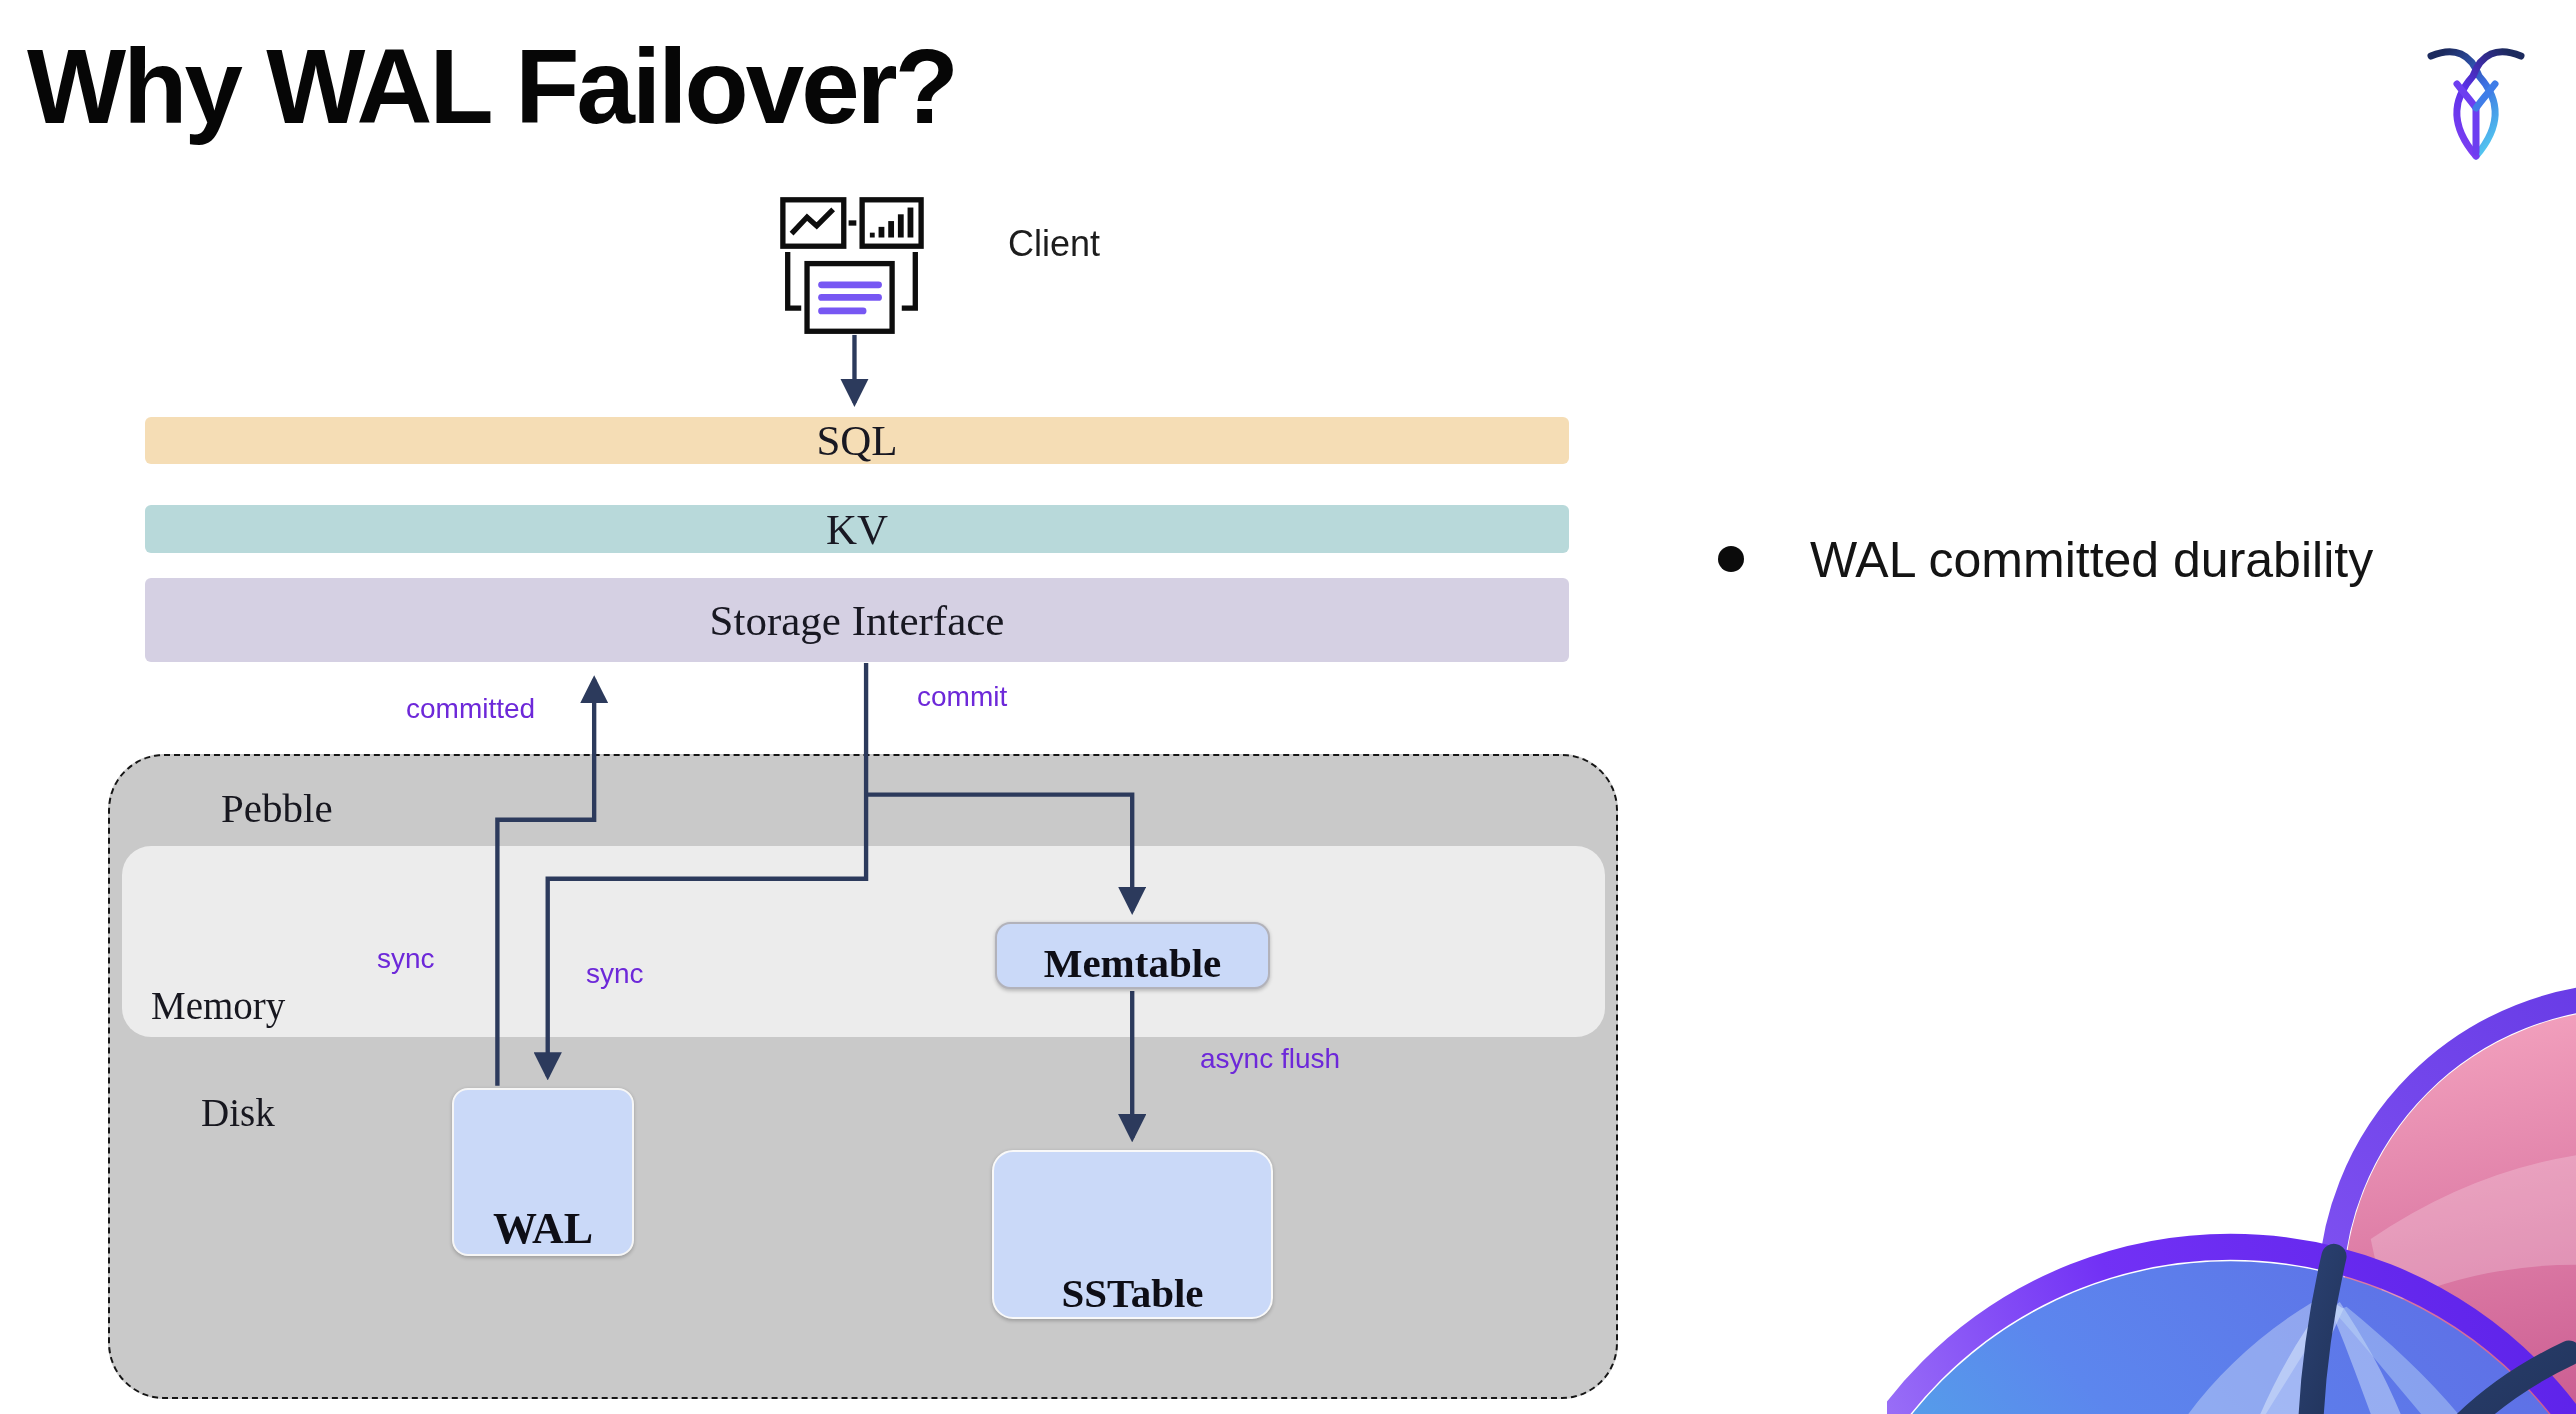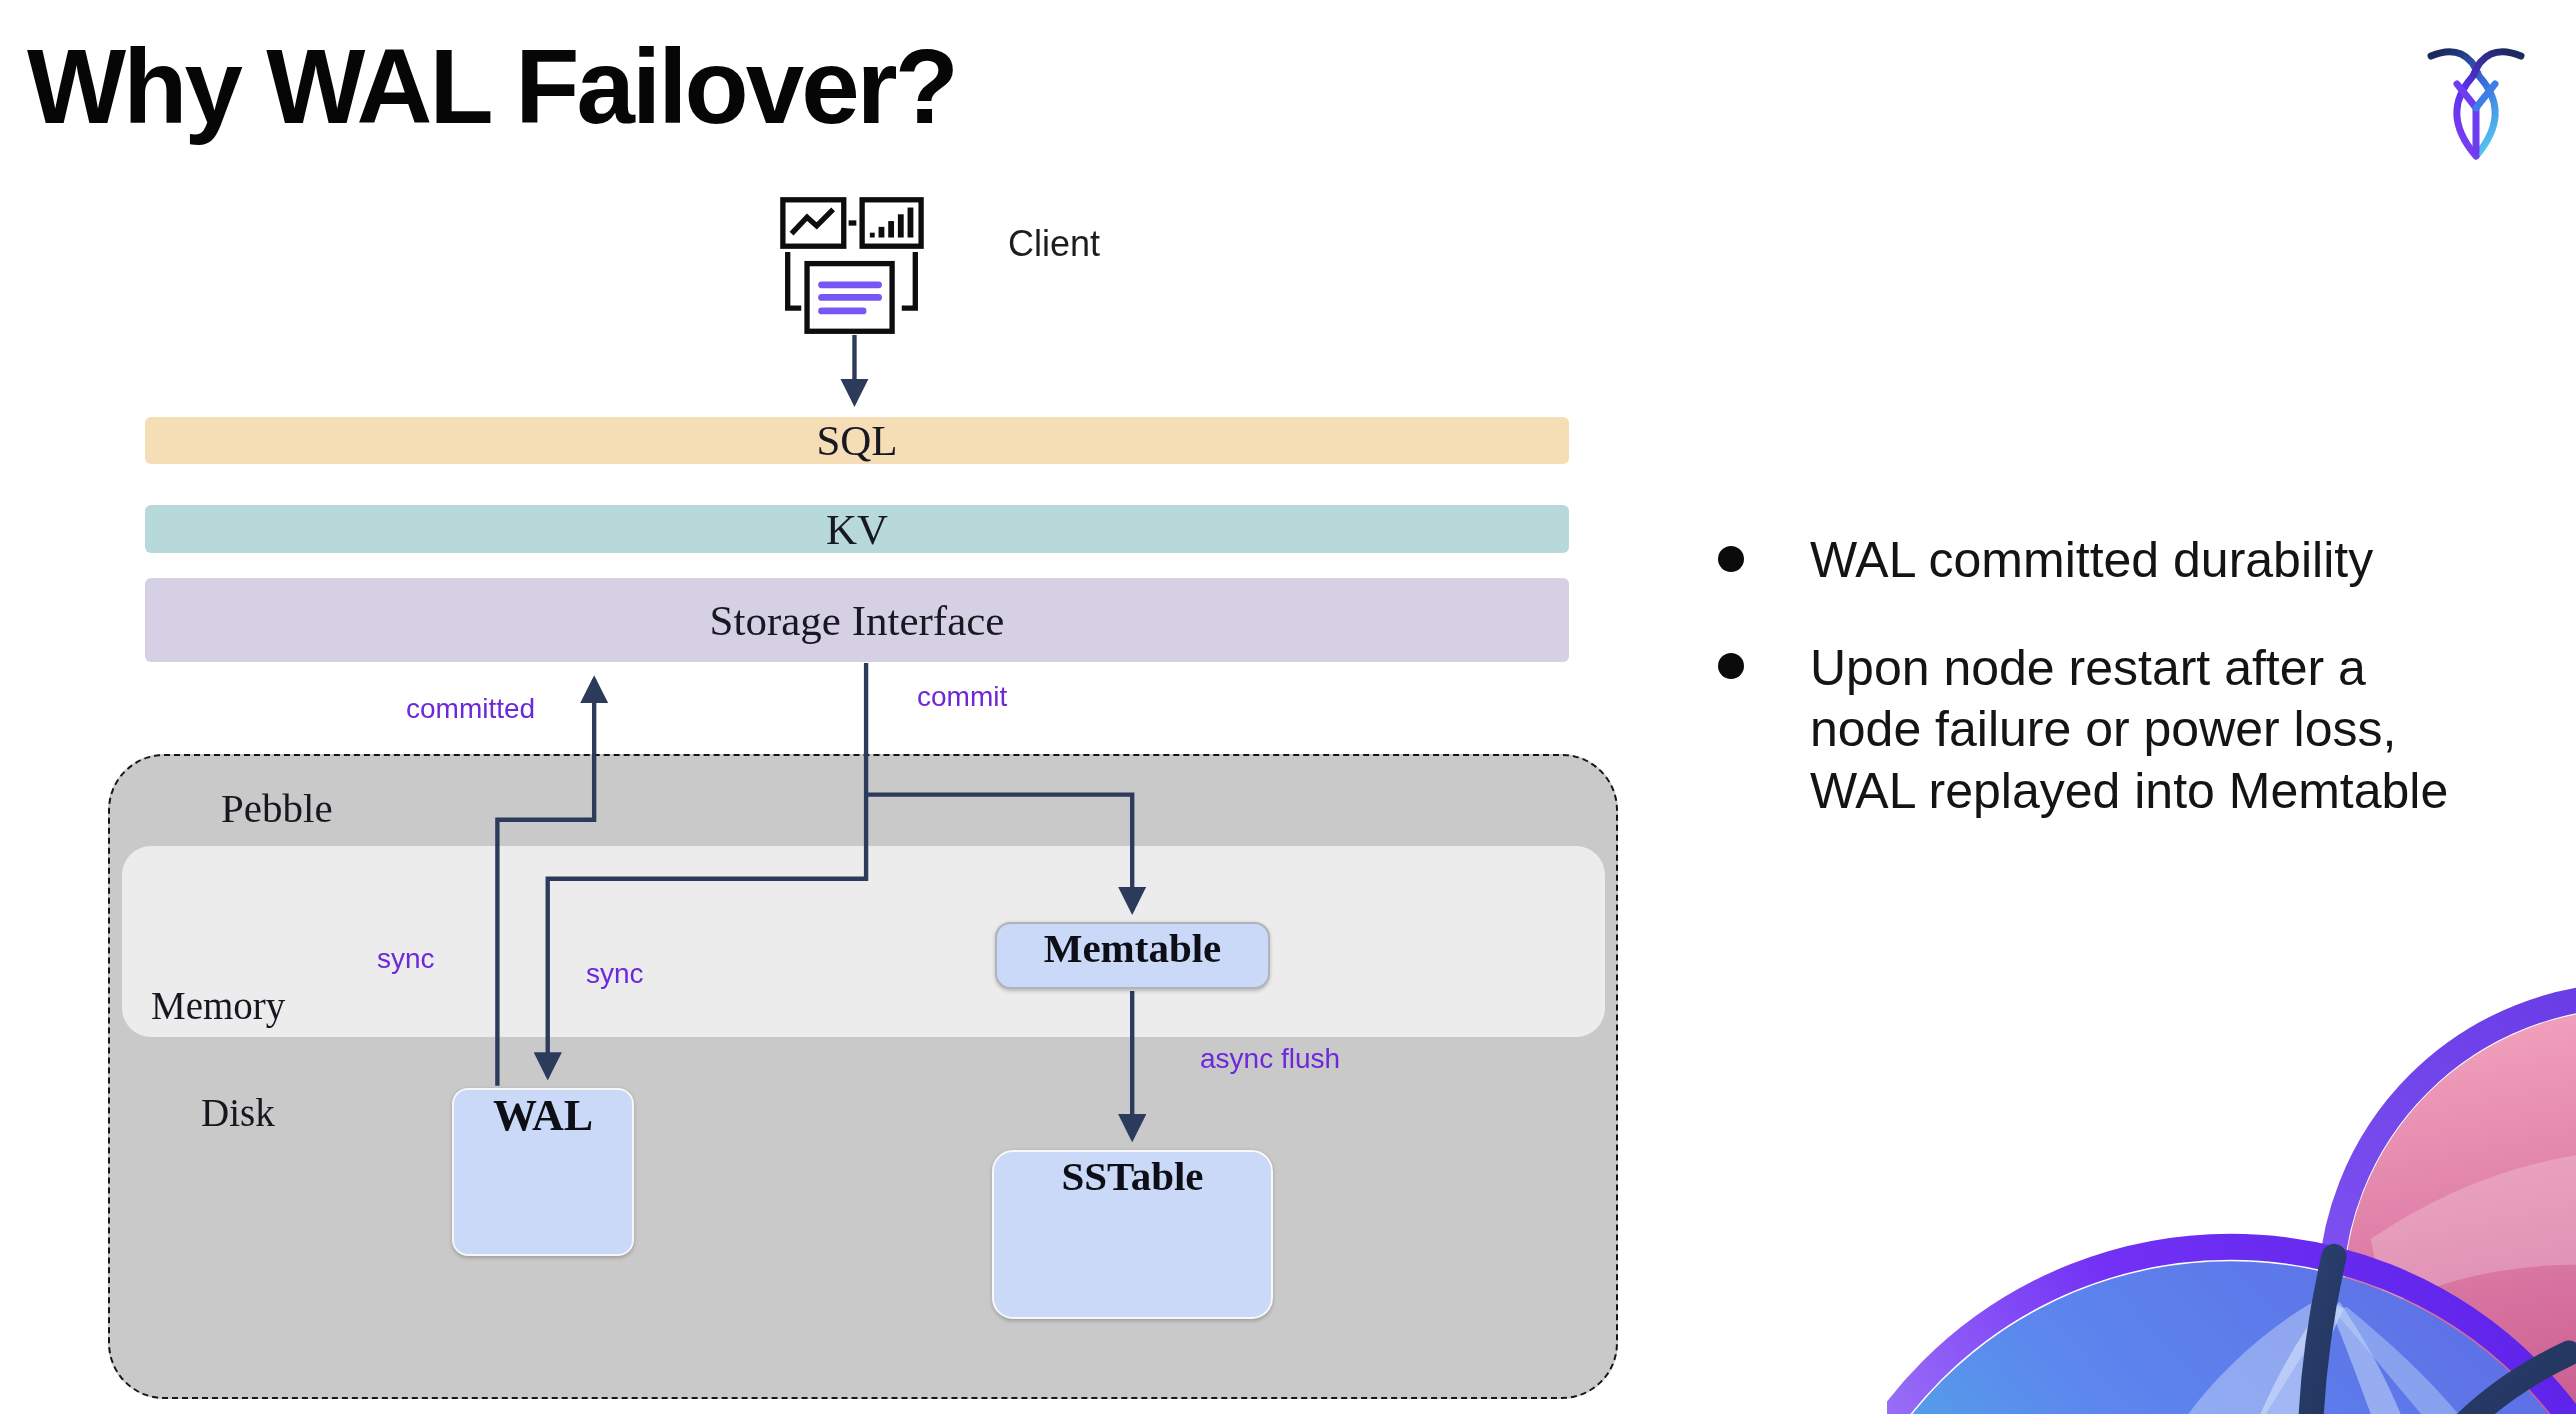--- a/index.html
+++ b/index.html
@@ -30,21 +30,21 @@
           background:#c9c9c9;border:2.9px dashed #151515;border-radius:56px;z-index:1;box-sizing:border-box;}
   .memory-region{position:absolute;left:122px;top:846px;width:1483px;height:191px;
           background:#ececec;border-radius:29px;z-index:1;}
   .region-label{position:absolute;z-index:4;color:#17171f;
           font-family:"Liberation Serif","DejaVu Serif",serif;}
   .lbl-pebble{left:221px;top:784px;font-size:41px;}
   .lbl-memory{left:151px;top:983px;font-size:39px;}
   .lbl-disk{left:201px;top:1090px;font-size:39px;}
 
   
-  .node{position:absolute;display:flex;align-items:flex-start;justify-content:center;
+  .node{position:absolute;display:flex;align-items:flex-end;justify-content:center;
         background:#cad9f8;z-index:6;box-sizing:border-box;
         font-family:"Liberation Serif","DejaVu Serif",serif;font-weight:bold;color:#0e0e16;
         box-shadow:0 1.9px 3.9px rgba(0,0,0,.22);}
   .node-wal{left:452px;top:1088px;width:182px;height:168px;border-radius:16px;
         border:2.9px solid #f6f6f6;font-size:44px;}
   .node-memtable{left:995px;top:922px;width:275px;height:67px;border-radius:15.5px;
         border:2.9px solid #b2b2ba;font-size:41px;}
   .node-sstable{left:992px;top:1150px;width:281px;height:169px;border-radius:21px;
         border:2.9px solid #f9f9f9;font-size:41px;}
 
@@ -166,24 +166,20 @@
       <span>Memtable</span>
     </div>
   <div class="node node-sstable">
       <span>SSTable</span>
     </div>
 
   <div class="bullets">
     <div class="bullet-item">
       <div class="bullet-dot"></div>
       <div class="bullet-text">WAL committed durability</div>
-    </div>
-    <div class="bullet-item">
-      <div class="bullet-dot"></div>
-      <div class="bullet-text">Upon node restart after a node failure or power loss, WAL replayed into Memtable</div>
     </div>
   </div>
 
   <svg class="corner-art" viewBox="0 0 712 512">
     <defs>
       <linearGradient id="gPink" x1="0.35" y1="0" x2="0.55" y2="1">
         <stop offset="0" stop-color="#f2a0bd"></stop>
           <stop offset="1" stop-color="#b83d7d"></stop>
       </linearGradient>
       <linearGradient id="gBlue" x1="0" y1="1" x2="1" y2="0.1">

